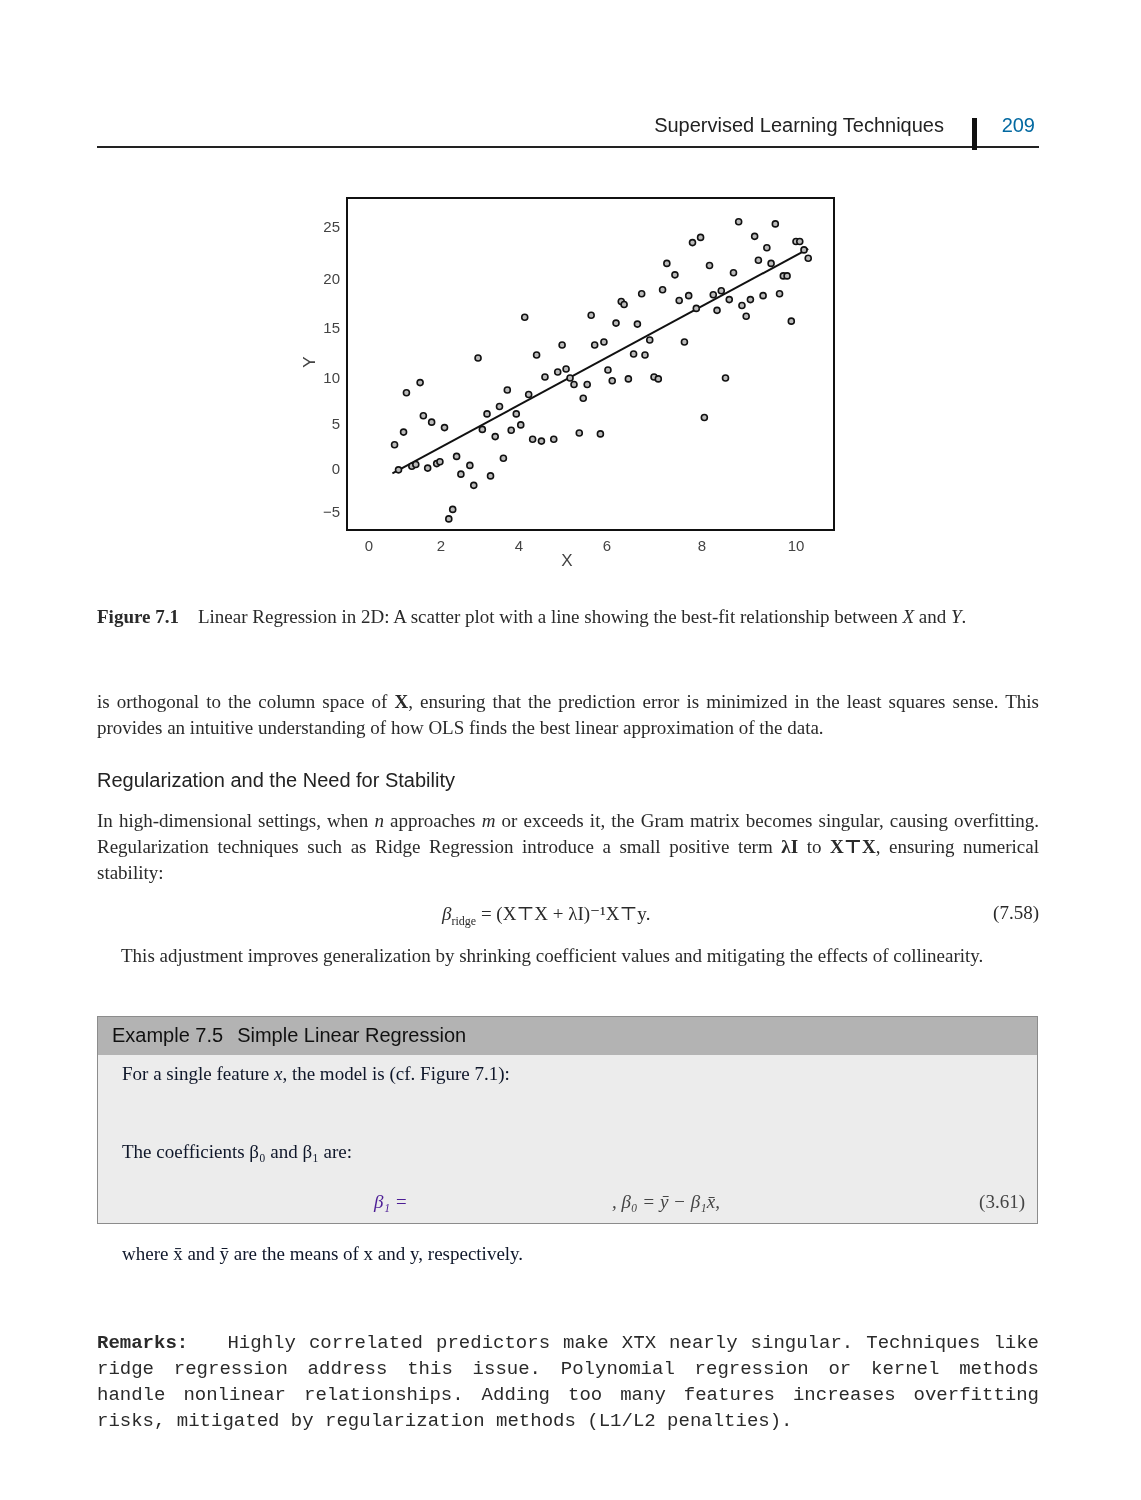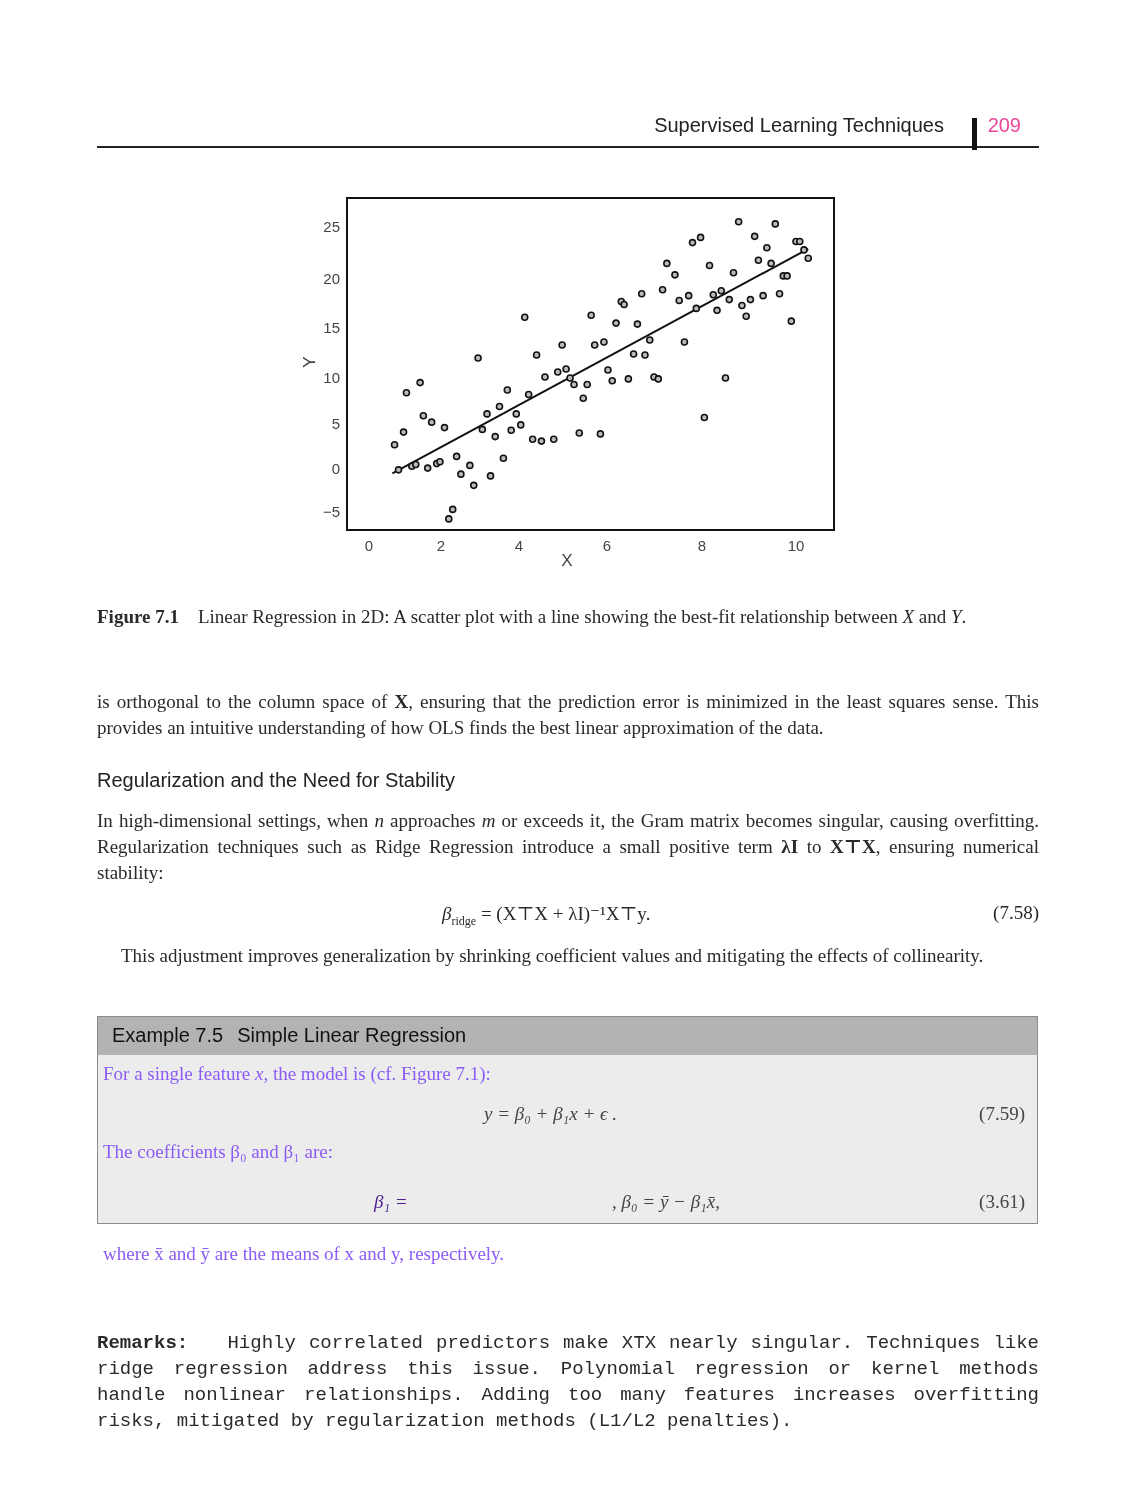--- a/index.html
+++ b/index.html
@@ -3,39 +3,39 @@
 <meta charset="utf-8">
 <style>
   html, body { margin: 0; padding: 0; background: #ffffff; }
   body { width: 1141px; height: 1500px; position: relative; overflow: hidden;
          font-family: "Liberation Serif", "DejaVu Serif", serif; color: #222; }
   .abs { position: absolute; }
   .sans { font-family: "Liberation Sans", "DejaVu Sans", sans-serif; }
   #running-head { left: 97px; top: 112px; width: 942px; height: 34px; border-bottom: 2px solid #222; }
   #running-title { right: 95px; top: 2px; font-size: 20px; color: #222; }
   #head-bar { right: 62px; top: 6px; width: 5px; height: 32px; background: #111; }
-  #page-num { right: 18px; top: 2px; font-size: 20px; color: #ec4899; }
+  #page-num { right: 4px; top: 2px; font-size: 20px; color: #0369a1; }
   #chart-svg { left: 280px; top: 190px; }
   .p { font-size: 19px; line-height: 26px; text-align: justify; color: #2a2a2a; }
   .bold { font-weight: bold; margin-top: 24px; }
   .ital { font-style: italic; }
   .eqline { font-size: 19px; color: #2a2a2a; }
   .eqnum { position: absolute; right: 0; }
   #caption { left: 97px; top: 604px; width: 942px; }
   #para1 { left: 97px; top: 689px; width: 942px; }
   #section-heading { left: 97px; top: 769px; font-size: 20px; color: #222; }
   #para2 { left: 97px; top: 808px; width: 942px; }
   #eq758 { left: 97px; top: 900px; width: 942px; height: 30px; }
   #para3 { left: 97px; top: 943px; width: 942px; text-indent: 24px; }
   #example-box { left: 97px; top: 1016px; width: 941px; height: 208px; background: #ececec;
                  border: 1px solid #8c8c8c; box-sizing: border-box; }
   #example-header { position: absolute; left: 0; top: 0; right: 0; height: 38px; background: #b3b3b3; }
   #example-title { position: absolute; left: 14px; top: 7px; font-size: 20px; color: #111; }
   #example-title .gap { display: inline-block; width: 14px; }
-  .ex-p { position: absolute; left: 5px; font-size: 19px; color: #8b5cf6; }
+  .ex-p { position: absolute; left: 24px; font-size: 19px; color: #0f172a; }
   #eq759 { position: absolute; left: 14px; right: 12px; top: 86px; height: 28px; }
   #eq760 { position: absolute; left: 14px; right: 12px; top: 160px; height: 60px; }
   #remarks { left: 97px; top: 1330px; width: 942px; font-family: Liberation Mono, monospace; }
   .frac { display: inline-block; vertical-align: middle; text-align: center; }
   .frac .num { display: block; border-bottom: 1px solid #333; padding: 0 4px; }
   .frac .den { display: block; padding: 0 4px; }
   sup, sub { font-size: 12px; }
 </style>
 </head>
 <body>
@@ -197,24 +197,20 @@
 
 <div id="example-box" class="abs">
   <div id="example-header">
     <div id="example-title" class="sans">
       <span>Example 7.5</span><span class="gap"></span><span>Simple Linear Regression</span>
     </div>
   </div>
   <div class="ex-p" style="top:46px;">
     <span>For a single feature </span><span class="ital">x</span><span>, the model is (cf. Figure 7.1):</span>
   </div>
-  <div id="eq759" class="eqline">
-    <span class="ital" style="position:absolute; left:372px; top:0; color:#444;">y = β₀ + β₁x + ϵ .</span>
-    <span class="eqnum" style="top:0; color:#444;">(7.59)</span>
-  </div>
   <div class="ex-p" style="top:124px;">The coefficients β₀ and β₁ are:</div>
   <div id="eq760" class="eqline">
     <span style="position:absolute; left:262px; top:14px; color:#4c1d95;" class="ital">β₁ =</span>
     <span style="position:absolute; left:500px; top:14px; color:#444;" class="ital">,    β₀ = ȳ − β₁x̄,</span>
     <span class="eqnum" style="top:14px; color:#444;">(3.61)</span>
   </div>
   <div class="ex-p" style="top:226px;">where x̄ and ȳ are the means of x and y, respectively.</div>
 </div>
 
 <div id="remarks" class="abs p">

